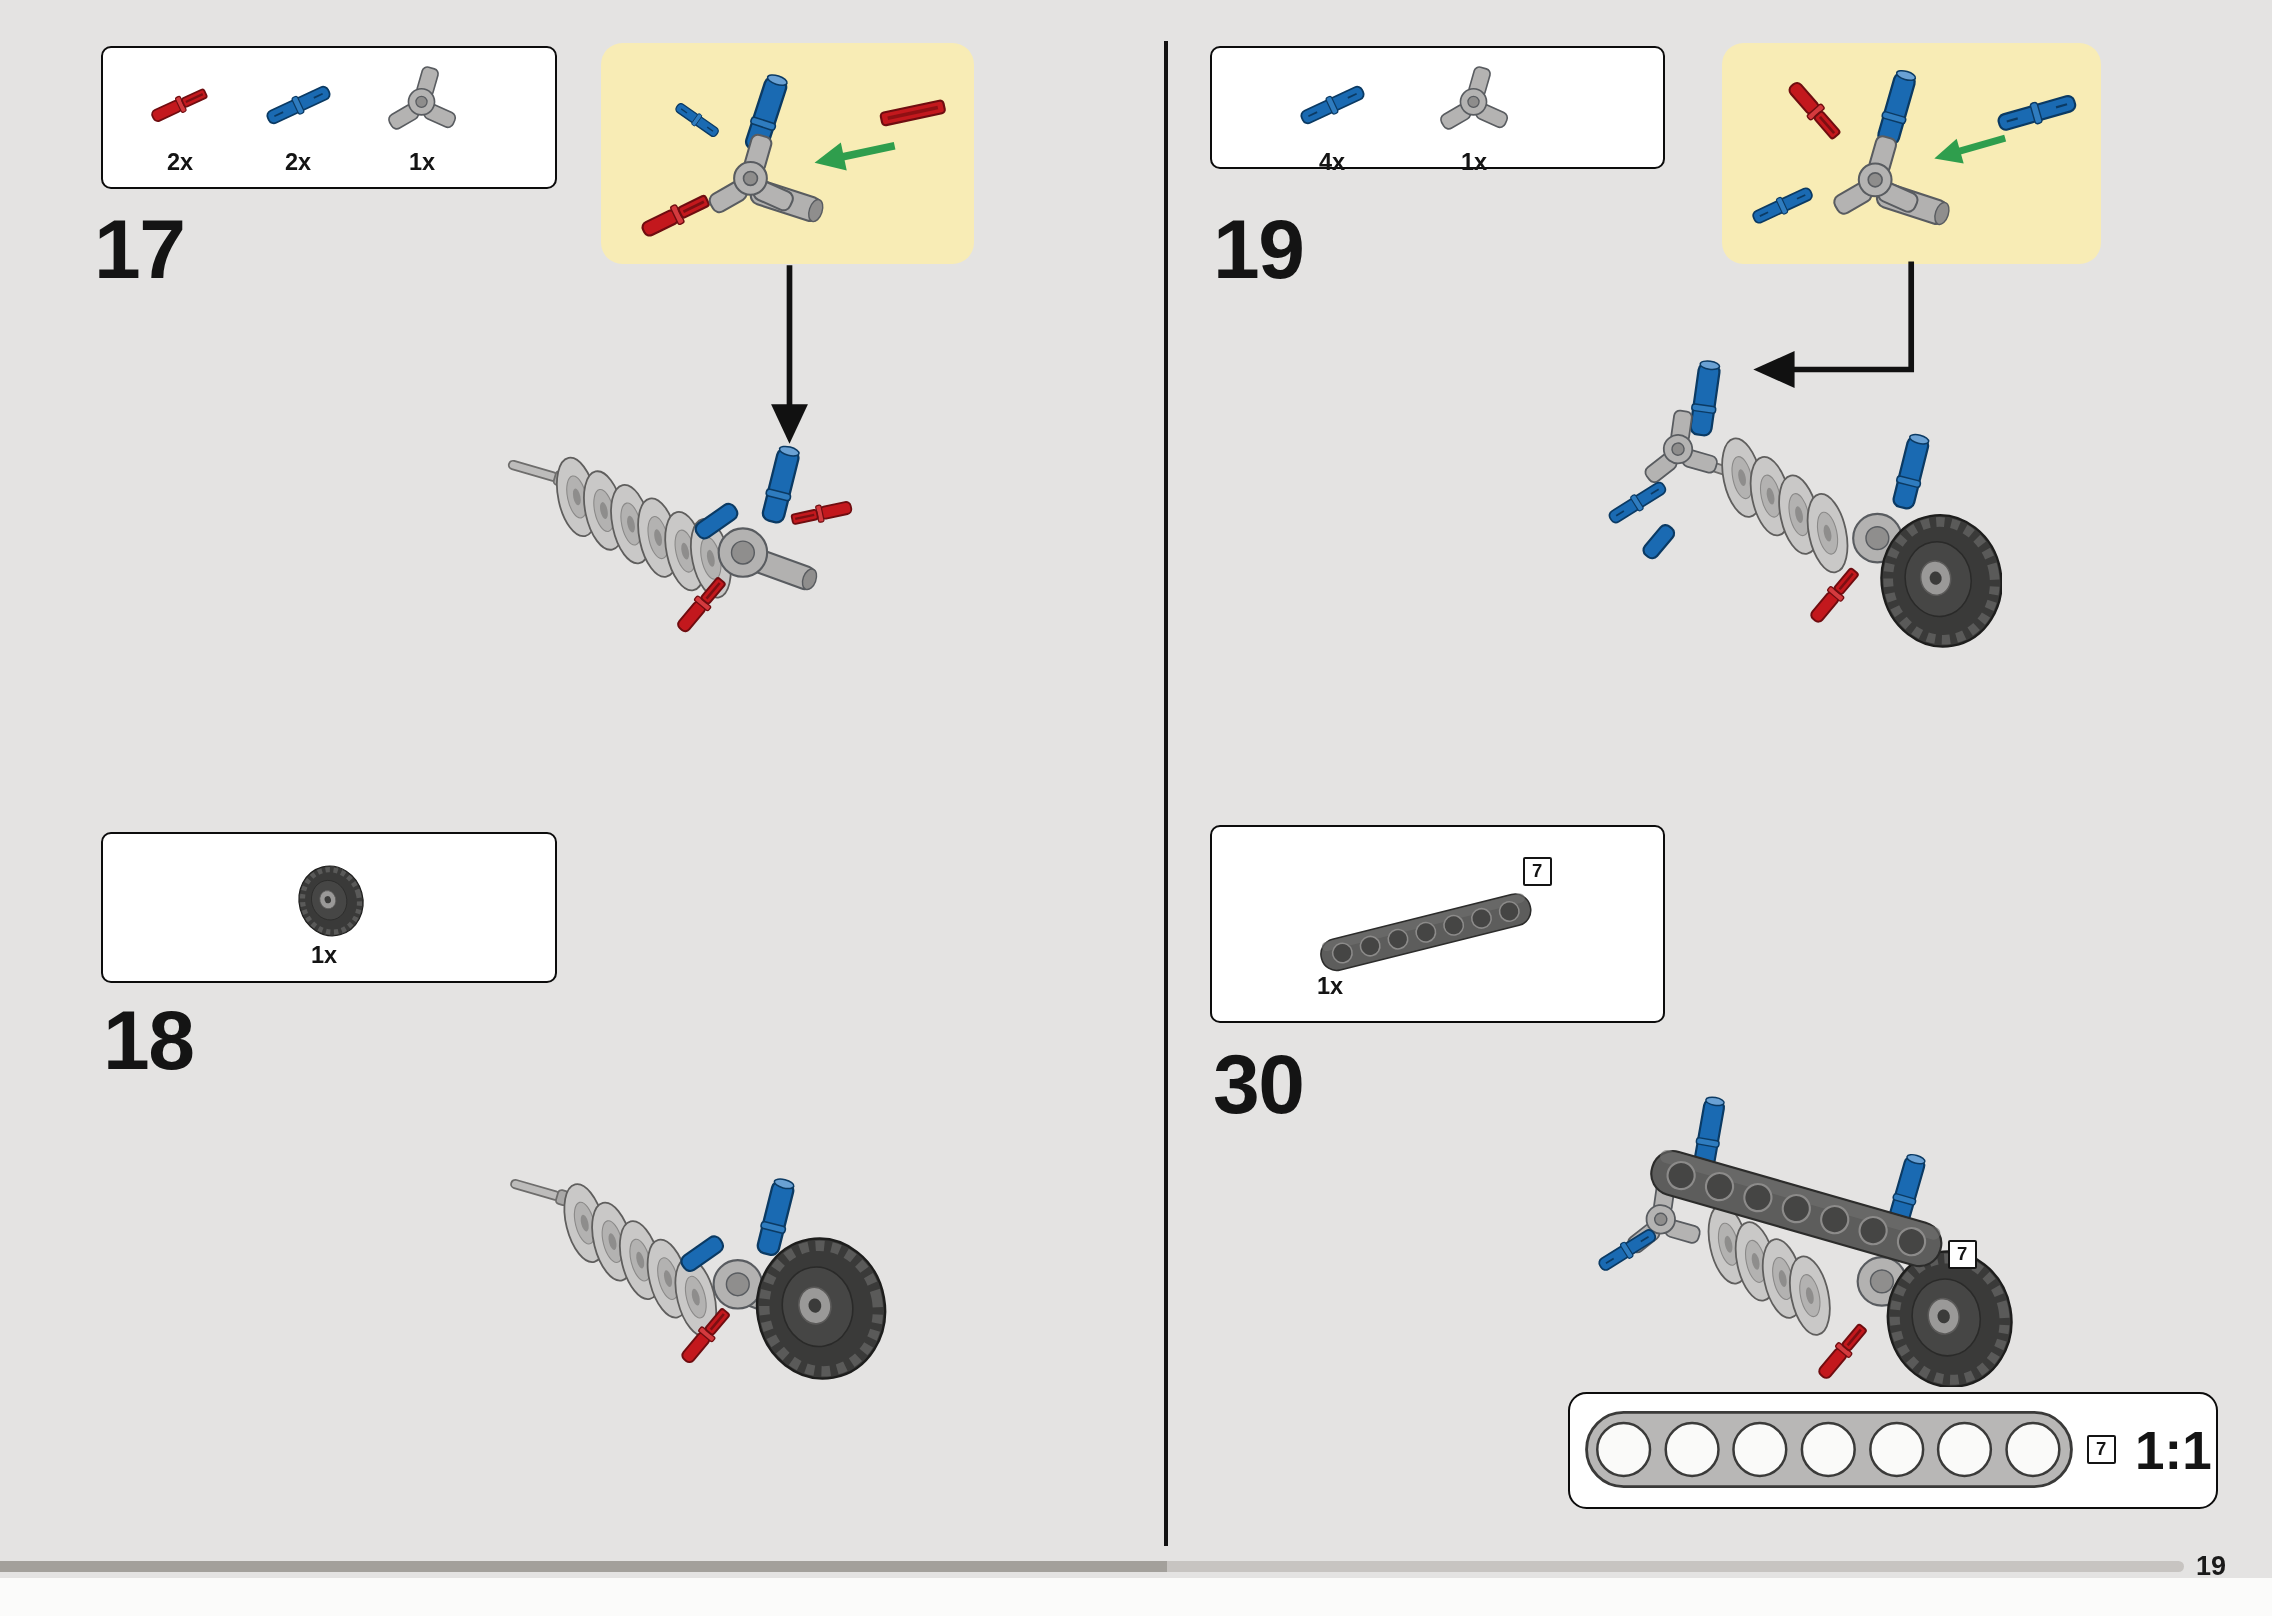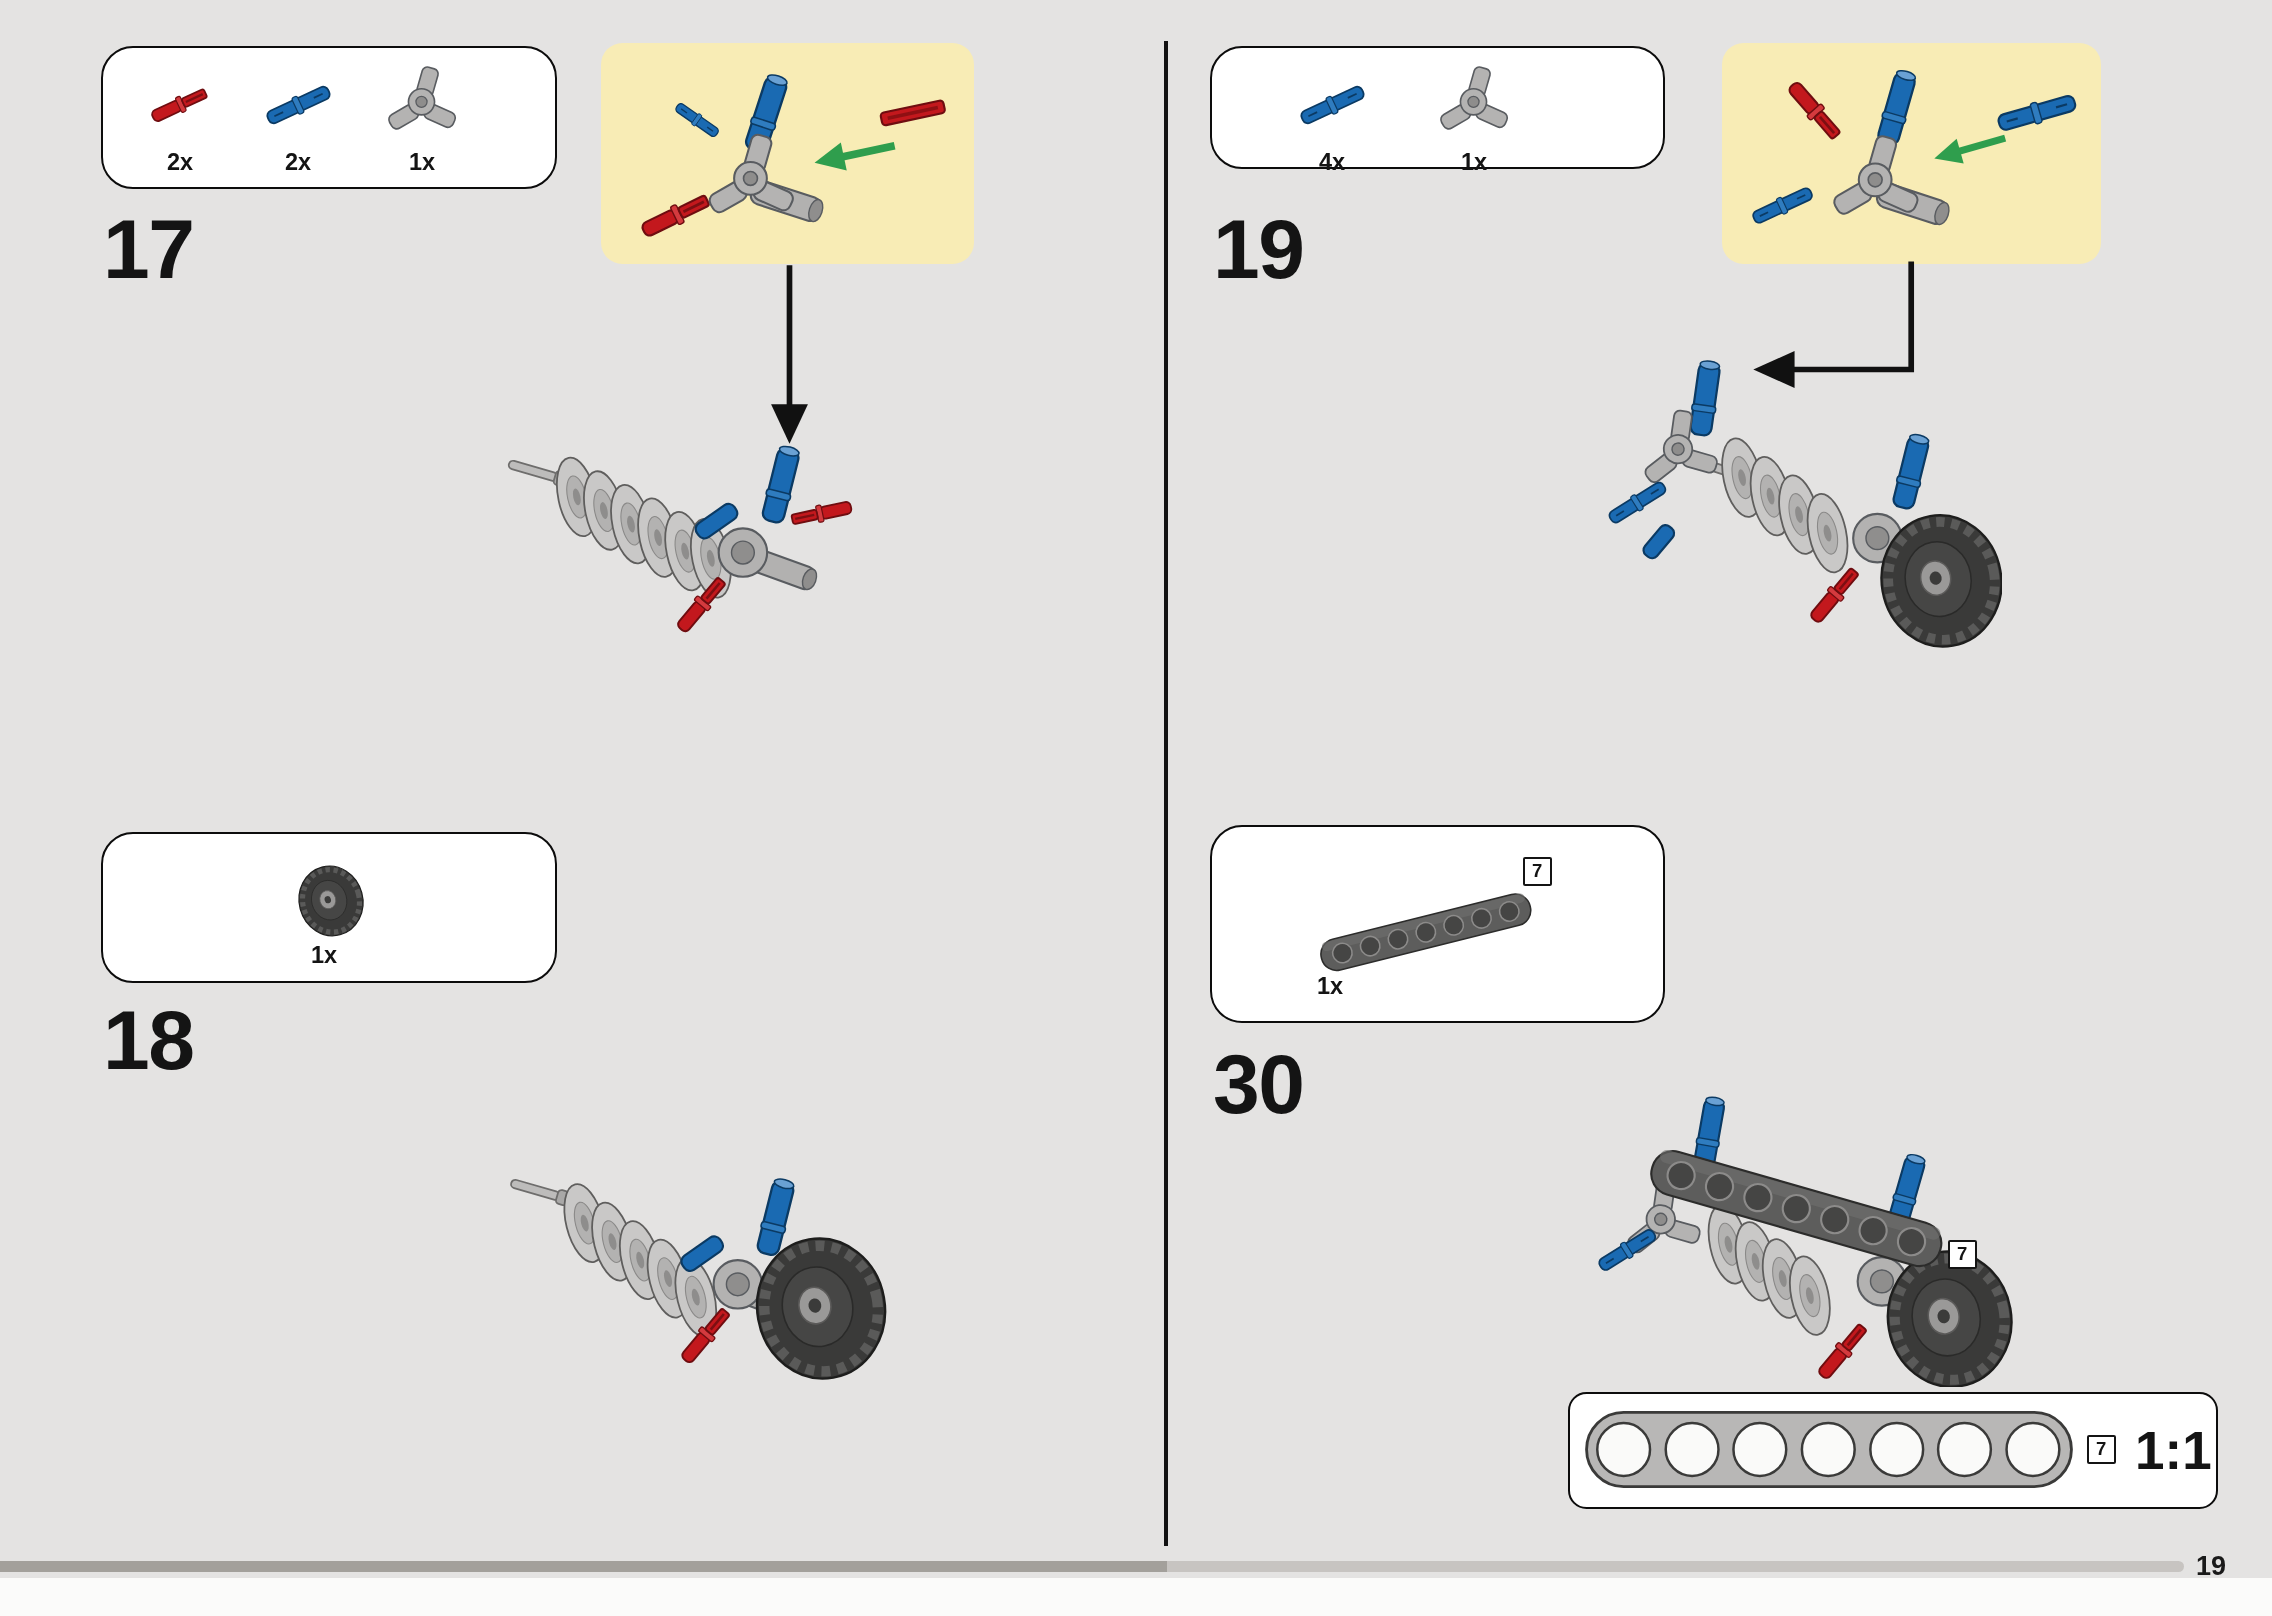--- a/index.html
+++ b/index.html
@@ -4,21 +4,21 @@
 <style>
   html,body{margin:0;padding:0}
   body{
     width:2273px;height:1616px;position:relative;overflow:hidden;
     background:#e4e3e2;
     font-family:"Liberation Sans",sans-serif;color:#141414;
   }
   .abs{position:absolute}
   .box{
     position:absolute;background:#ffffff;
-    border:2.9px solid #0c0c0c;border-radius:32px;box-sizing:border-box;
+    border:2.9px solid #0c0c0c;border-radius:10px;box-sizing:border-box;
   }
   .callout{
     position:absolute;background:#f8ecb5;border-radius:21.4px;
   }
   .stepnum{
     position:absolute;font-size:84px;font-weight:bold;line-height:1;color:#141414;
     letter-spacing:-1.4px;
   }
   .count{
     position:absolute;transform:translateX(-50%);
@@ -134,21 +134,21 @@
     <g transform="translate(218,208) rotate(18)">
       <rect x="-6" y="-17" width="100" height="34" rx="13" fill="#b2b1b0" stroke="#595c60" stroke-width="3"></rect>
       <ellipse cx="88" cy="0" rx="9" ry="16" fill="#8f8e8d" stroke="#595c60" stroke-width="2"></ellipse>
     </g>
     <use href="#sym-knuckle" transform="translate(210,190) scale(1.15)"></use>
     <use href="#sym-green-arrow" transform="translate(300,168) rotate(-12)"></use>
     <use href="#sym-red-axle" transform="translate(438,98) rotate(-12)"></use>
   </svg>
 </div>
 
-<div class="stepnum" style="left:103px;top:207px">17</div>
+<div class="stepnum" style="left:94px;top:207px">17</div>
 
 <svg class="abs" style="left:764px;top:265px" width="51" height="182" viewBox="0 0 72 256">
   <line x1="36" y1="0" x2="36" y2="198" stroke="#111111" stroke-width="8"></line>
   <polygon points="36,252 10,196 62,196" fill="#111111"></polygon>
 </svg>
 
 <svg class="abs" style="left:497px;top:417px" width="402" height="264" viewBox="0 0 564 370">
   <g transform="translate(60,78) rotate(16)">
     <rect x="-45" y="-6" width="70" height="12" rx="6" fill="#bdbcbb" stroke="#6e6d6c" stroke-width="2.5"></rect>
     <rect x="22" y="-10" width="16" height="20" rx="5" fill="#a9a8a7" stroke="#6e6d6c" stroke-width="2.5"></rect>

